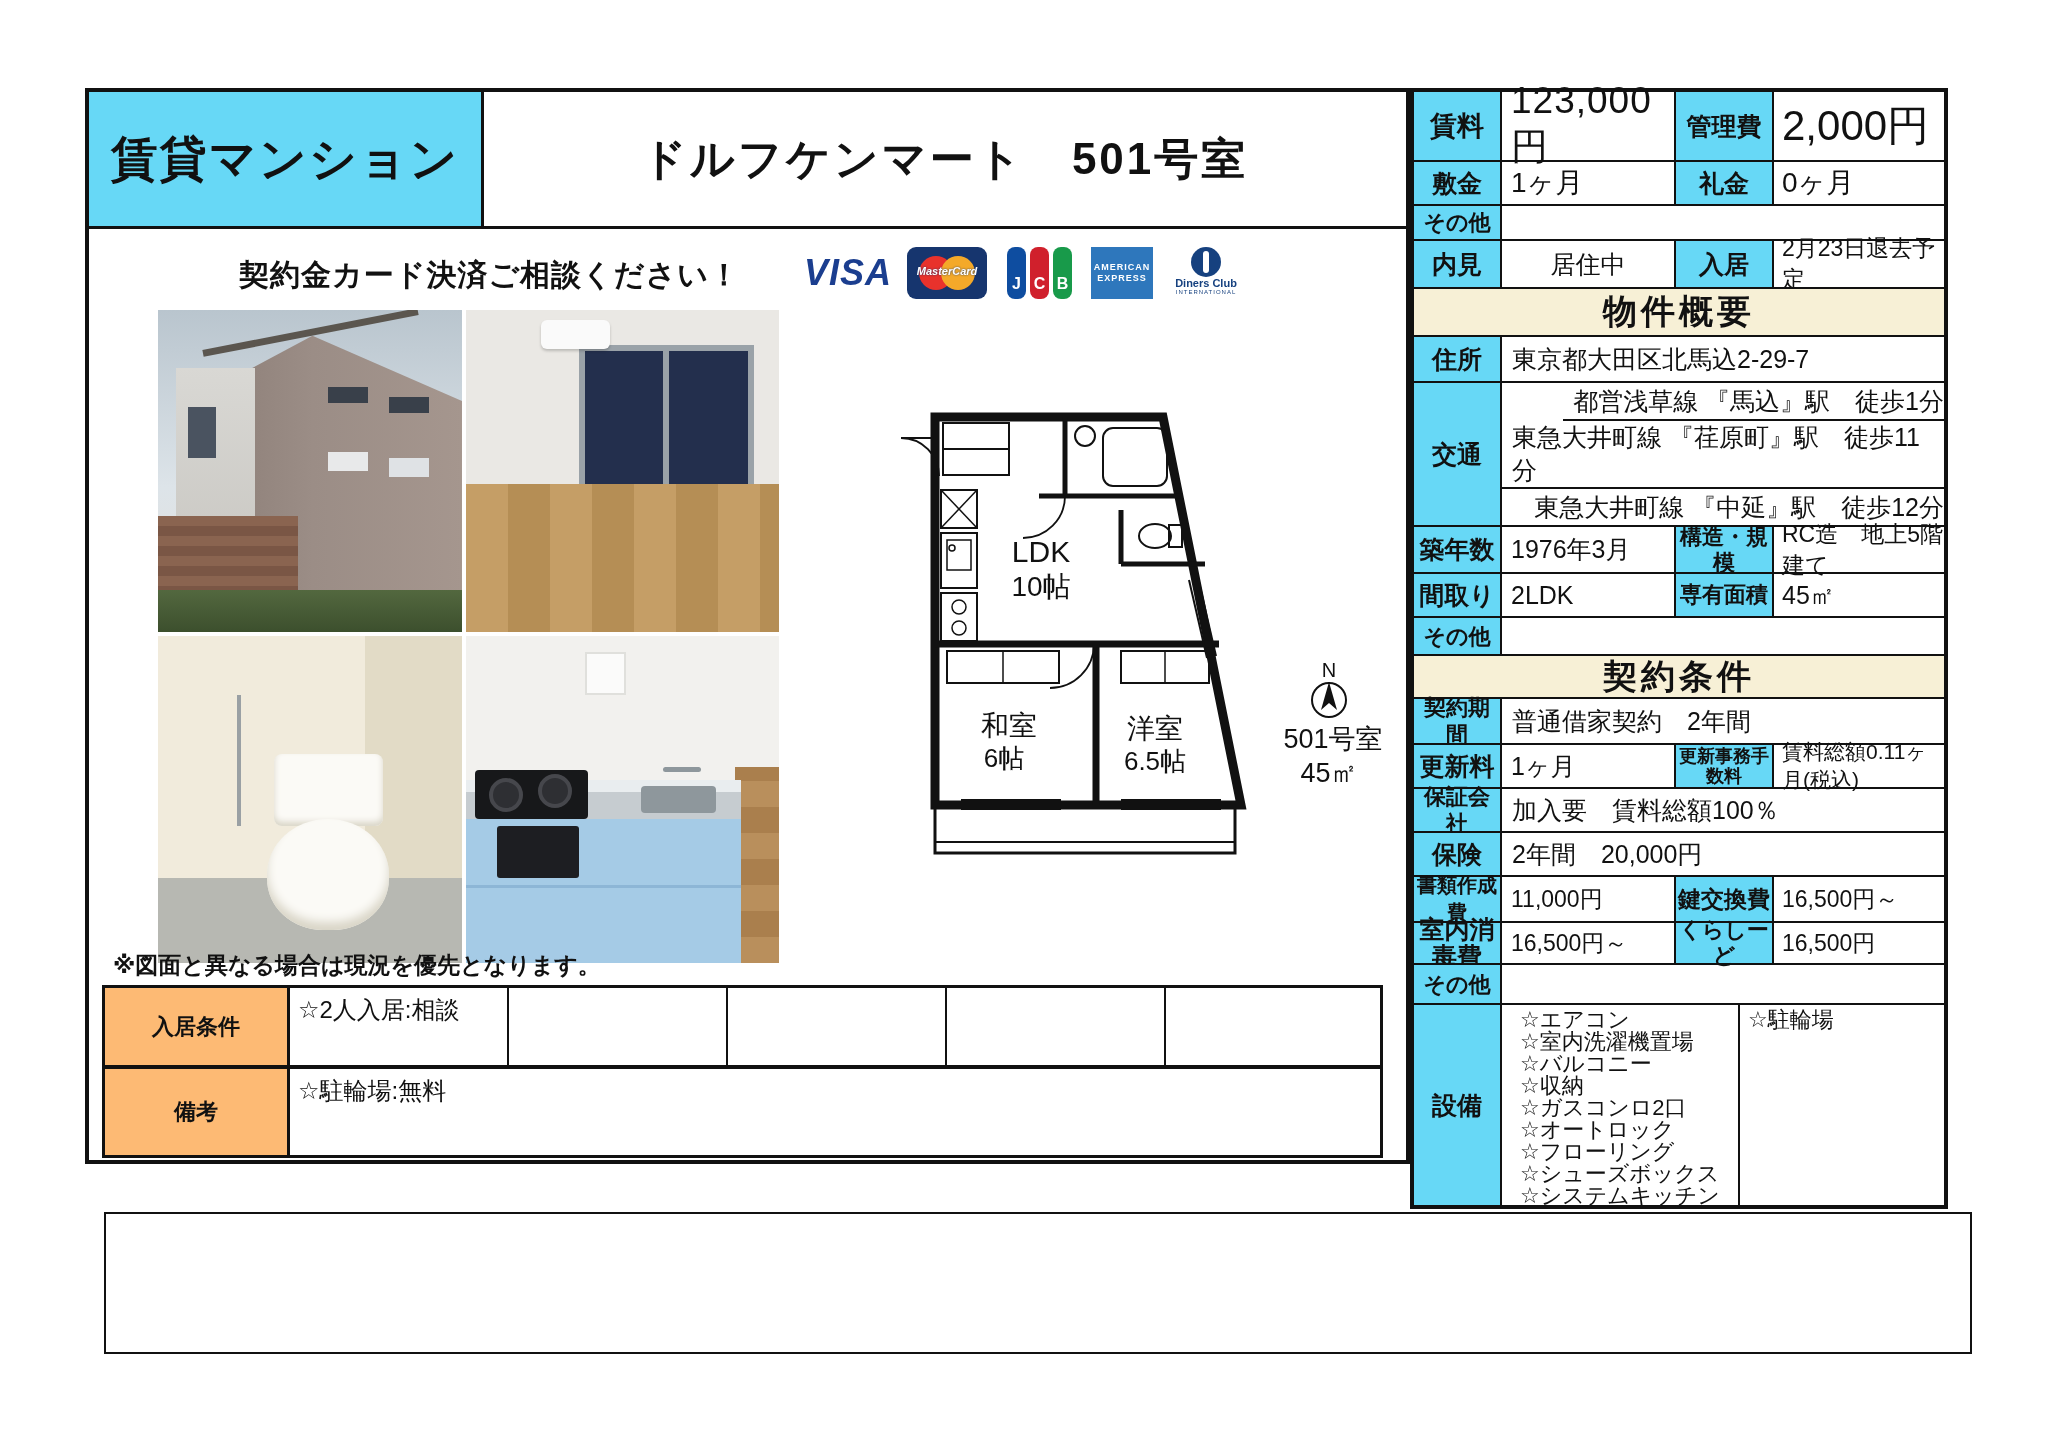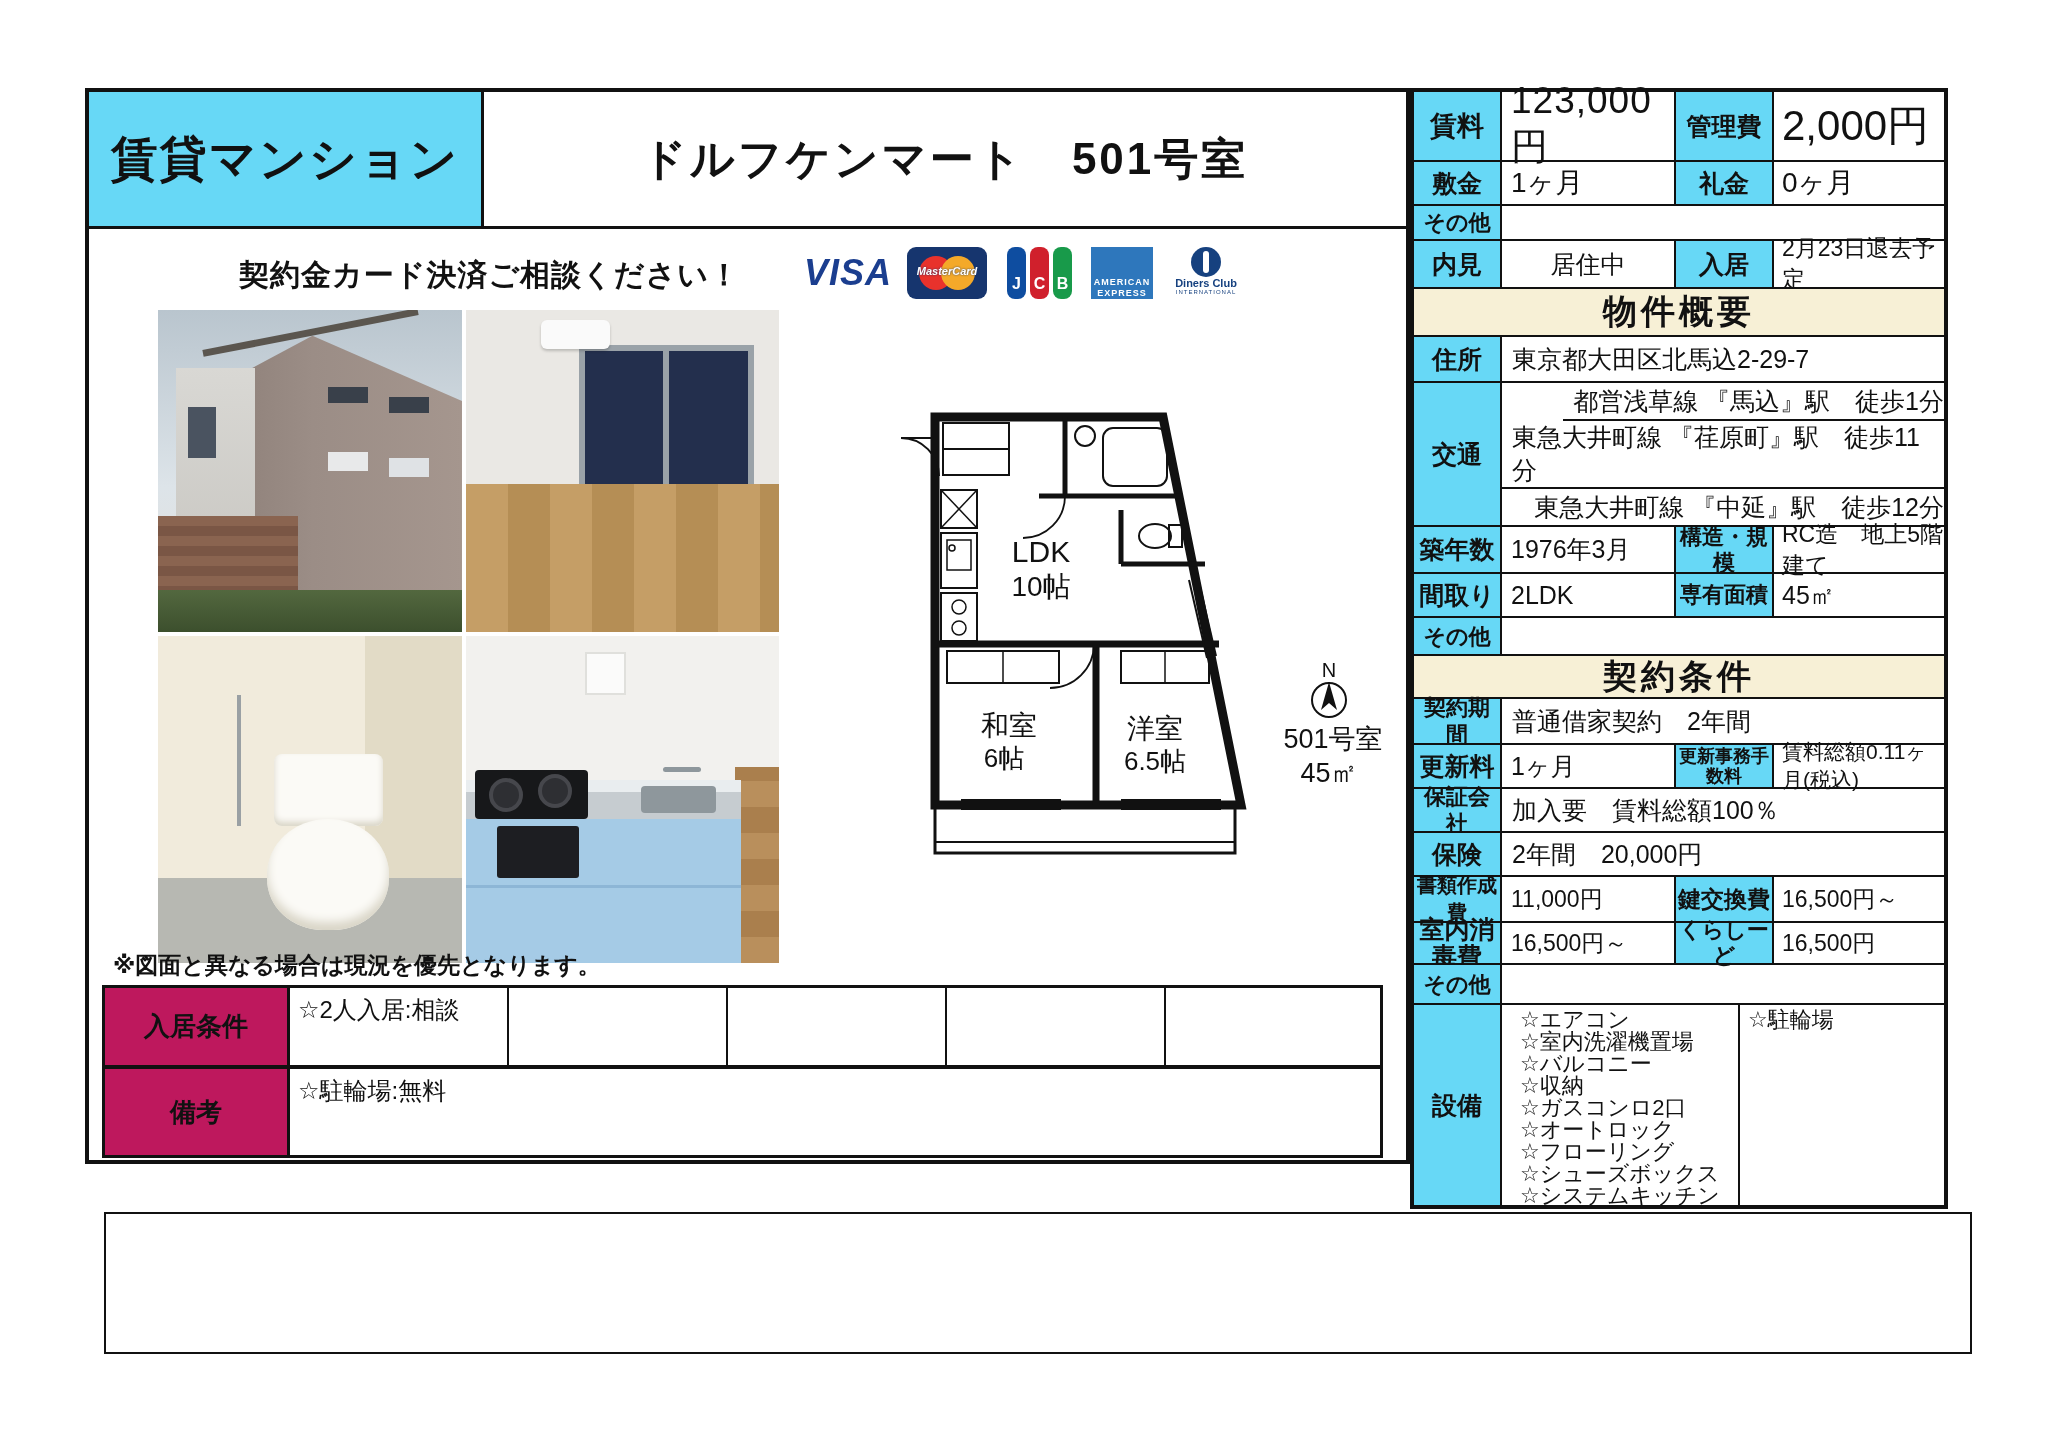--- a/index.html
+++ b/index.html
@@ -27,21 +27,21 @@
   .mc { left:668px; width:80px; background:#16356e; border-radius:9px; position:absolute; }
   .mc .c1 { position:absolute; left:12px; top:9px; width:34px; height:34px; border-radius:50%; background:#e8322c; }
   .mc .c2 { position:absolute; right:12px; top:9px; width:34px; height:34px; border-radius:50%; background:#f4a929; }
   .mc .mctext { position:absolute; left:0; top:18px; width:100%; text-align:center;
     font-size:11px; font-weight:700; font-style:italic; color:#fff; text-shadow:0 0 2px #16356e; }
   .jcb { left:768px; width:66px; display:flex; gap:4px; }
   .jcb .bar { width:19px; height:52px; border-radius:8px; color:#fff; font-weight:700; font-size:16px;
     display:flex; align-items:flex-end; justify-content:center; padding-bottom:6px; }
   .jcb .b1 { background:#0e4da0; } .jcb .b2 { background:#d0202c; } .jcb .b3 { background:#189a4a; }
   .amex { left:852px; width:62px; background:#2e77bc; display:flex; flex-direction:column;
-    align-items:center; justify-content:flex-end; }
+    align-items:center; justify-content:center; }
   .amex span { color:#fff; font-size:9px; font-weight:700; letter-spacing:1px; line-height:11px; }
   .diners { left:932px; width:70px; display:flex; flex-direction:column; align-items:center; }
   .diners .dc-circle { width:30px; height:30px; border-radius:50%; background:#16417f; position:relative; }
   .diners .dc-circle::after { content:""; position:absolute; left:12px; top:4px; width:6px; height:22px; background:#fff; border-radius:3px; }
   .diners .dc-t1 { font-size:11px; font-weight:700; color:#16417f; line-height:12px; }
   .diners .dc-t2 { font-size:6px; color:#16417f; letter-spacing:1px; }
 
   
   .photo { position:absolute; overflow:hidden; background:#ddd; }
   .ph1 { left:69px;  top:218px; width:304px; height:322px; }
@@ -85,22 +85,22 @@
   .kit-grill { position:absolute; left:10%; top:58%; width:26%; height:16%; background:#1d1e22; border-radius:3px; }
 
   
   .plan { position:absolute; left:800px; top:298px; width:525px; height:505px; }
 
   
   .disclaimer { position:absolute; left:24px; top:858px; font-size:23px; font-weight:700; }
   .cond-table { position:absolute; left:13px; width:1281px; border:3px solid #111; display:flex; background:#fff; }
   .ct1 { top:893px; height:83px; }
   .ct2 { top:974px; height:92px; }
-  .cond-lbl { width:185px; background:#be185d; border-right:3px solid #111; flex:none;
-    display:flex; align-items:center; justify-content:center; font-size:26px; font-weight:700; }
+  .cond-lbl { width:185px; background:#fdba74; border-right:3px solid #111; flex:none;
+    display:flex; align-items:center; justify-content:center; font-size:22px; font-weight:700; }
   .cond-cell { width:219px; border-right:2px solid #111; padding:6px 8px; font-size:24px; flex:none; }
   .cond-cell:last-child { border-right:none; }
   .cond-wide { flex:1; padding:6px 8px; font-size:24px; }
 
   
   .rt { position:absolute; left:1410px; top:88px; width:538px; border:4px solid #111; background:#fff; }
   .rrow { display:flex; border-bottom:2px solid #111; position:relative; }
   .rrow:last-child { border-bottom:none; }
   .rlbl { width:88px; flex:none; background:#67d8f6; border-right:2px solid #111;
     display:flex; align-items:center; justify-content:center; text-align:center;

